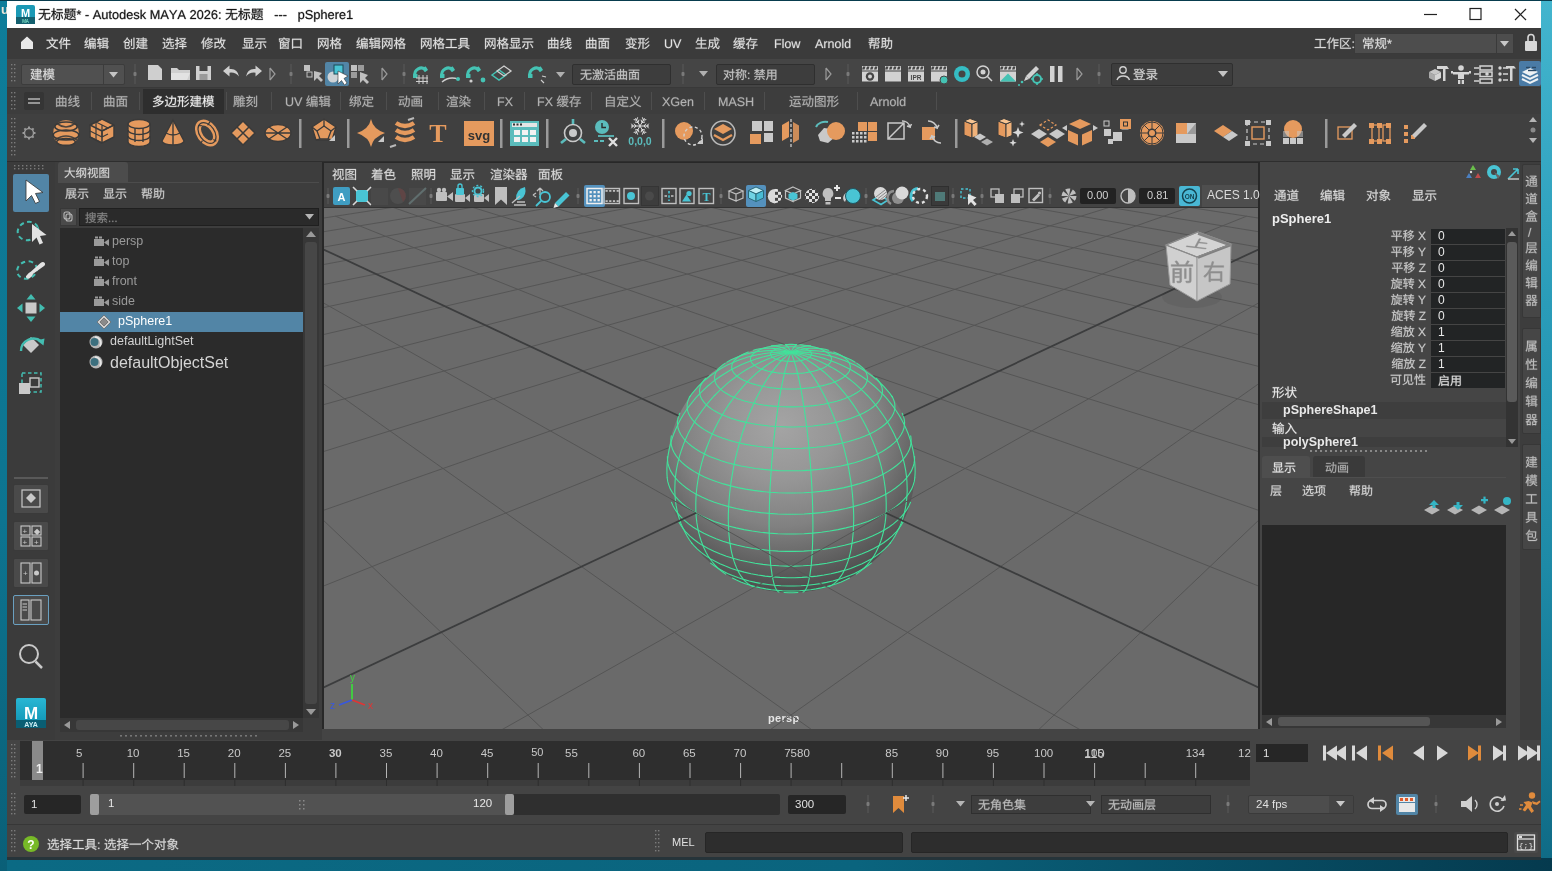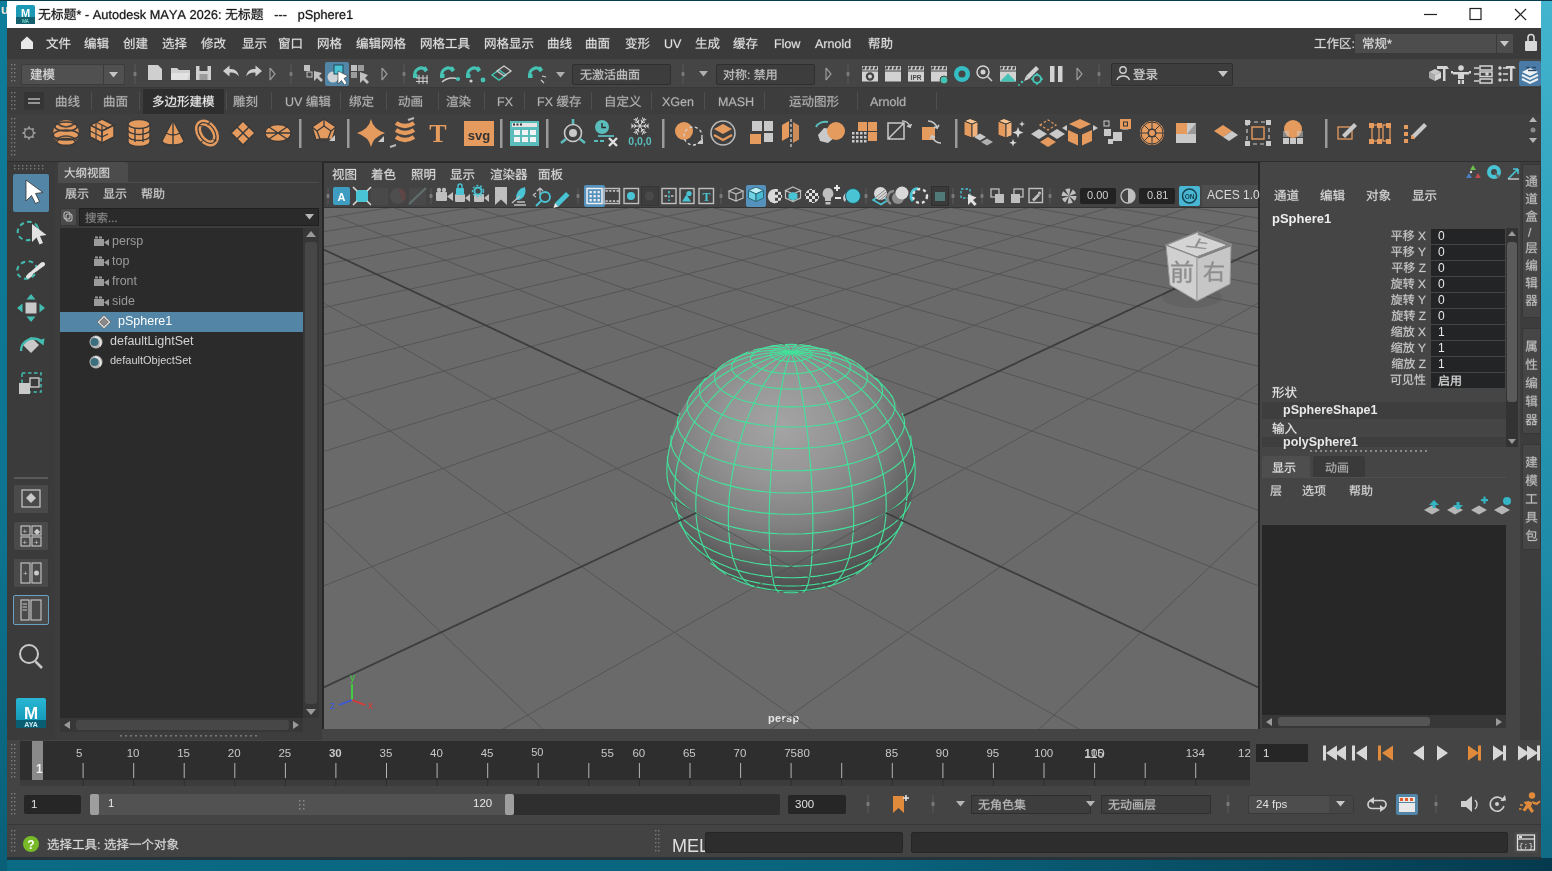--- a/index.html
+++ b/index.html
@@ -58,21 +58,21 @@
 <div class="a" style="left:60px;top:228px;width:243px;height:490px;background:#2b2b2b"></div>
 <div class="a" style="left:303px;top:228px;width:16px;height:490px;background:#373737"></div>
 <div class="a" style="left:305px;top:242px;width:12px;height:462px;background:#474747;border-radius:3px"></div>
 <div class="a t" style="left:112px;top:235px;font-size:12.5px;color:#9a9a9a;">persp</div>
 <div class="a t" style="left:112px;top:255px;font-size:12.5px;color:#9a9a9a;">top</div>
 <div class="a t" style="left:112px;top:275px;font-size:12.5px;color:#9a9a9a;">front</div>
 <div class="a t" style="left:112px;top:295px;font-size:12.5px;color:#9a9a9a;">side</div>
 <div class="a" style="left:60px;top:312px;width:243px;height:20px;background:#5285a6"></div>
 <div class="a t" style="left:118px;top:315px;font-size:12.5px;color:#ffffff;">pSphere1</div>
 <div class="a t" style="left:110px;top:335px;font-size:12.5px;color:#d4d4d4;">defaultLightSet</div>
-<div class="a t" style="left:110px;top:355px;font-size:11px;color:#d4d4d4;">defaultObjectSet</div>
+<div class="a t" style="left:110px;top:355px;font-size:16px;color:#d4d4d4;">defaultObjectSet</div>
 <div class="a" style="left:60px;top:718px;width:243px;height:14px;background:#373737"></div>
 <div class="a" style="left:76px;top:720px;width:213px;height:10px;background:#474747;border-radius:3px"></div>
 <div class="a" style="left:322px;top:162px;width:938px;height:578px;background:#282828"></div>
 <div class="a" style="left:324px;top:163px;width:934px;height:21px;background:#434343"></div>
 <div class="a" style="left:324px;top:184px;width:934px;height:24px;background:#434343;border-bottom:1px solid #333"></div>
 <div class="a" style="left:333px;top:187px;width:17px;height:18px;background:#3f9dc2;border-radius:2px"></div>
 <div class="a" style="left:584px;top:185px;width:21px;height:22px;background:#5491bd;border-radius:2px"></div>
 <div class="a" style="left:641px;top:186px;width:18px;height:20px;background:#3d3d3d;border:1px solid #353535"></div>
 <div class="a" style="left:746px;top:185px;width:20px;height:22px;background:#5491bd;border-radius:2px"></div>
 <div class="a" style="left:931px;top:186px;width:18px;height:20px;background:#3a3a3a;border:1px solid #2f2f2f"></div>
@@ -128,21 +128,21 @@
 <div class="a t" style="left:76.075px;top:747px;font-size:11.5px;color:#c9c9c9;">5</div>
 <div class="a t" style="left:126.65px;top:747px;font-size:11.5px;color:#c9c9c9;">10</div>
 <div class="a t" style="left:177.225px;top:747px;font-size:11.5px;color:#c9c9c9;">15</div>
 <div class="a t" style="left:227.8px;top:747px;font-size:11.5px;color:#c9c9c9;">20</div>
 <div class="a t" style="left:278.375px;top:747px;font-size:11.5px;color:#c9c9c9;">25</div>
 <div class="a t" style="left:328.95px;top:747px;font-size:11.5px;color:#c9c9c9;font-weight:bold;">30</div>
 <div class="a t" style="left:379.52500000000003px;top:747px;font-size:11.5px;color:#c9c9c9;">35</div>
 <div class="a t" style="left:430.1px;top:747px;font-size:11.5px;color:#c9c9c9;">40</div>
 <div class="a t" style="left:480.675px;top:747px;font-size:11.5px;color:#c9c9c9;">45</div>
 <div class="a t" style="left:531.25px;top:747px;font-size:11px;color:#c9c9c9;">50</div>
-<div class="a t" style="left:601px;top:747px;font-size:11.5px;color:#c9c9c9;">55</div>
+<div class="a t" style="left:565px;top:747px;font-size:11.5px;color:#c9c9c9;">55</div>
 <div class="a t" style="left:632.4px;top:747px;font-size:11.5px;color:#c9c9c9;">60</div>
 <div class="a t" style="left:682.975px;top:747px;font-size:11.5px;color:#c9c9c9;">65</div>
 <div class="a t" style="left:733.5500000000001px;top:747px;font-size:11.5px;color:#c9c9c9;">70</div>
 <div class="a t" style="left:784.125px;top:747px;font-size:11.5px;color:#c9c9c9;">75</div>
 <div class="a t" style="left:797px;top:747px;font-size:11.5px;color:#c9c9c9;">80</div>
 <div class="a t" style="left:885.275px;top:747px;font-size:11.5px;color:#c9c9c9;">85</div>
 <div class="a t" style="left:935.85px;top:747px;font-size:11.5px;color:#c9c9c9;">90</div>
 <div class="a t" style="left:986.4250000000001px;top:747px;font-size:11.5px;color:#c9c9c9;">95</div>
 <div class="a t" style="left:1034.0px;top:747px;font-size:11.5px;color:#c9c9c9;">100</div>
 <div class="a t" style="left:1084.575px;top:747px;font-size:11.5px;color:#c9c9c9;">105</div>
@@ -166,21 +166,21 @@
 <div class="a" style="left:788px;top:795px;width:58px;height:19px;background:#262626;border-radius:2px"></div>
 <div class="a t" style="left:795px;top:798px;font-size:11.5px;color:#e0e0e0;">300</div>
 <div class="a" style="left:971px;top:795px;width:120px;height:19px;background:#3d3d3d;border:1px solid #2f2f2f"></div>
 <div class="a" style="left:1101px;top:795px;width:110px;height:19px;background:#3d3d3d;border:1px solid #2f2f2f"></div>
 <div class="a" style="left:1248px;top:795px;width:106px;height:19px;background:#4d4d4d;border:1px solid #3a3a3a;border-radius:2px"></div>
 <div class="a" style="left:1329px;top:796px;width:24px;height:17px;background:#454545"></div>
 <div class="a t" style="left:1256px;top:798px;font-size:11.5px;color:#e0e0e0;">24 fps</div>
 <div class="a" style="left:1396px;top:794px;width:22px;height:21px;background:#5285a6;border-radius:2px"></div>
 <div class="a" style="left:7px;top:824px;width:1534px;height:34px;background:#434343;border-top:1px solid #373737"></div>
 <div class="a" style="left:7px;top:857px;width:1534px;height:3px;background:#26343a"></div>
-<div class="a t" style="left:672px;top:837px;font-size:18px;color:#e0e0e0;">MEL</div>
+<div class="a t" style="left:672px;top:837px;font-size:11px;color:#e0e0e0;">MEL</div>
 <div class="a" style="left:705px;top:832px;width:198px;height:21px;background:#2d2d2d;border:1px solid #262626;border-radius:2px"></div>
 <div class="a" style="left:911px;top:832px;width:597px;height:21px;background:#2d2d2d;border:1px solid #262626;border-radius:2px"></div>
 <div class="a" style="left:1514px;top:832px;width:24px;height:21px;background:#4a4a4a;border-radius:2px"></div>
 <svg class="a" width="1552" height="871" style="left:0;top:0">
 <defs>
       <path id="g0" d="M11.4 -77.3V-69.9H44.6C44.3 -62.8 44 -55.2 42.8 -47.7H5.2V-40.4H41.4C37.3 -23.2 27.6 -7.1 3.9 1.9C5.8 3.4 8 6.1 9 8C34.8 -2.3 44.8 -20.8 49 -40.4H51.1V-6C51.1 3.1 53.9 5.7 64.3 5.7C66.4 5.7 80.7 5.7 83 5.7C92.6 5.7 95 1.5 96 -14.5C93.8 -15 90.5 -16.3 88.7 -17.7C88.2 -4 87.4 -1.7 82.5 -1.7C79.4 -1.7 67.4 -1.7 65 -1.7C59.9 -1.7 58.9 -2.4 58.9 -6V-40.4H95.1V-47.7H50.3C51.4 -55.2 51.9 -62.7 52.1 -69.9H89.4V-77.3Z"></path>
       <path id="g1" d="M46.6 -76.4V-69.3H90.2V-76.4ZM77.9 -32.5C82.6 -22.5 87.3 -9.5 88.8 -1.6L95.7 -4.1C94 -12 89.2 -24.7 84.3 -34.5ZM49.1 -34.2C46.5 -23.6 42 -12.9 36.4 -5.7C38.1 -4.9 41.1 -2.8 42.5 -1.8C47.9 -9.4 52.9 -21.1 56 -32.7ZM42.2 -52.5V-45.4H63.6V-1.8C63.6 -0.5 63.2 -0.1 61.7 0C60.4 0 55.7 0.1 50.5 -0.1C51.5 2.2 52.6 5.4 52.9 7.6C59.9 7.6 64.5 7.4 67.4 6.2C70.3 4.9 71.2 2.6 71.2 -1.7V-45.4H95.6V-52.5ZM20.2 -84V-62.8H4.9V-55.8H18.6C15.3 -43.4 8.8 -29 2.4 -21.5C3.8 -19.6 5.8 -16.5 6.6 -14.5C11.6 -20.9 16.5 -31.4 20.2 -42.2V7.9H27.7V-44.4C31.1 -39.5 35.1 -33.3 36.8 -30.1L41.2 -36C39.2 -38.8 30.6 -49.8 27.7 -53.1V-55.8H40.8V-62.8H27.7V-84Z"></path>
       <path id="g2" d="M17.6 -61.5H38V-53.9H17.6ZM17.6 -74.3H38V-66.8H17.6ZM10.8 -79.8V-48.4H45V-79.8ZM69.5 -53C68.8 -27.1 66.8 -14.3 45.8 -7.7C47.1 -6.5 48.8 -4.2 49.4 -2.7C72.2 -10.3 75.1 -24.8 75.8 -53ZM73 -18.6C79.3 -14.1 87 -7.5 90.8 -3.3L95.4 -7.9C91.4 -12 83.5 -18.3 77.4 -22.6ZM12.4 -30.2C11.9 -15.7 10 -3.7 3.3 4.1C4.9 4.9 7.7 6.8 8.8 7.8C12.5 3 14.9 -2.8 16.4 -9.8C25.4 3.5 40.1 5.8 61.4 5.8H93.6C94 3.9 95.2 0.9 96.3 -0.6C90.5 -0.4 66 -0.4 61.5 -0.4C49.5 -0.5 39.5 -1.1 31.7 -4.3V-18.6H48.3V-24.4H31.7V-35.1H50.1V-41H4.9V-35.1H25.2V-8.1C22.2 -10.5 19.7 -13.6 17.8 -17.6C18.3 -21.4 18.6 -25.5 18.8 -29.8ZM54 -63.6V-21.5H60.3V-57.9H84.1V-21.9H90.7V-63.6H71.9C73.1 -66.4 74.4 -69.9 75.7 -73.3H95.5V-79.4H49.9V-73.3H68.1C67.2 -70 66.1 -66.4 65 -63.6Z"></path>
       <path id="g3" d="M22.3 -54.4 35.2 -59.4 37.4 -53 23.6 -49.4 32.6 -37.2 26.8 -33.7 19.5 -46.3 11.9 -33.8 6.1 -37.3 15.3 -49.4 1.6 -53 3.8 -59.5 16.8 -54.3 16.3 -68.8H22.9Z"></path>
       <path id="g4" d="M4.4 -22.7V-30.5H28.9V-22.7Z"></path>

